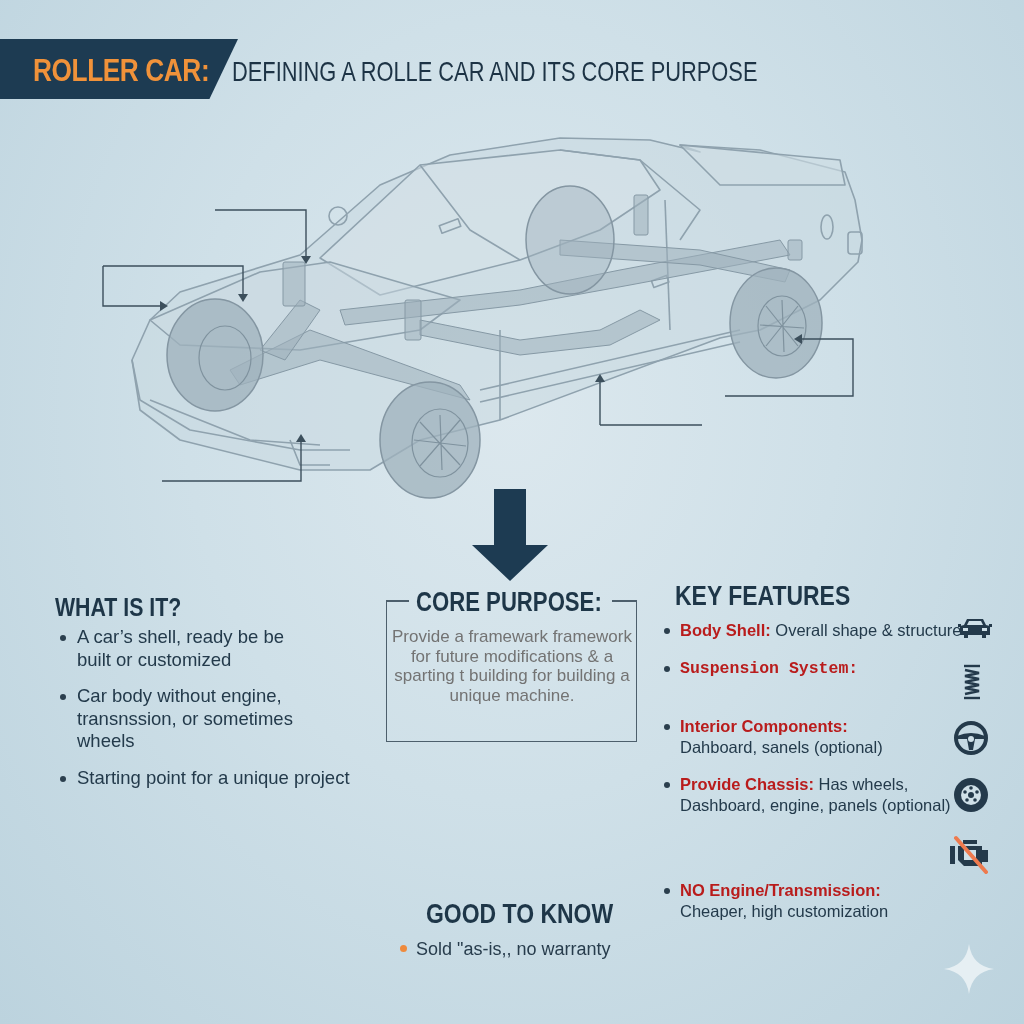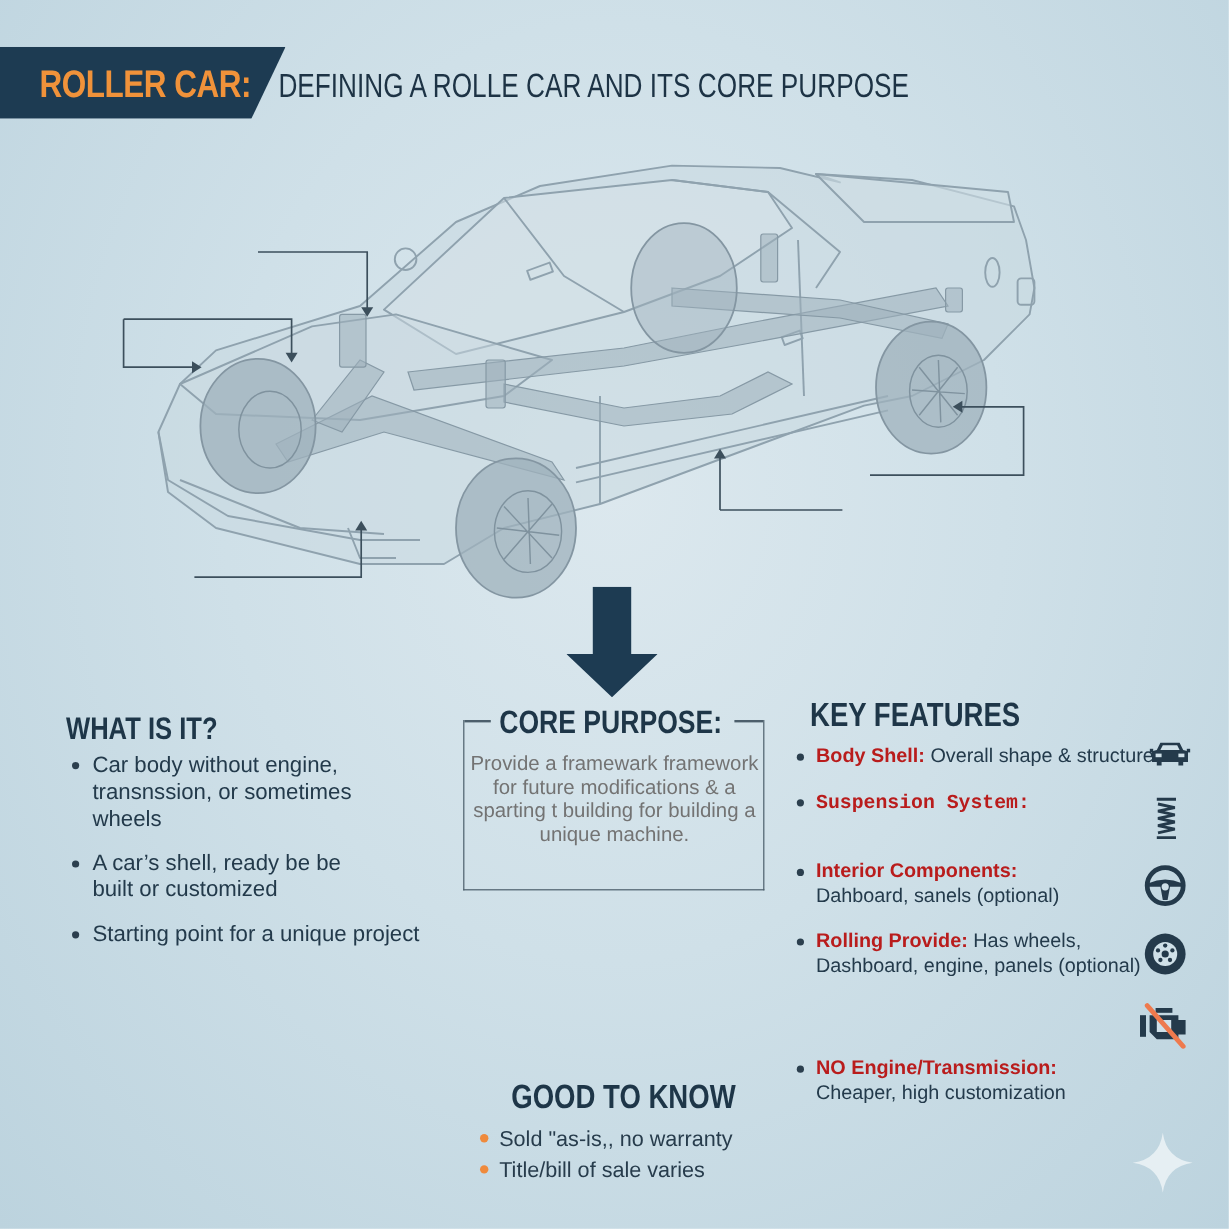--- a/index.html
+++ b/index.html
@@ -147,42 +147,42 @@
     <path d="M802 334 L794 339 L802 344 Z"></path>
   </g>
 </svg>
 
 <svg class="down-arrow" viewBox="0 0 76 92" xmlns="http://www.w3.org/2000/svg">
   <path d="M22 0 L54 0 L54 56 L76 56 L38 92 L0 56 L22 56 Z" fill="#1d3b52"></path>
 </svg>
 
 <div class="h2 what-title">WHAT IS IT?</div>
 <ul class="what-list">
+  <li style="width:210px">A car’s shell, ready be be built or customized</li>
   <li style="width:250px">Car body without engine, transnssion, or sometimes wheels</li>
-  <li style="width:210px">A car’s shell, ready be be built or customized</li>
   <li>Starting point for a unique project</li>
 </ul>
 
 <div class="core-box"></div>
 <div class="h2 core-title">CORE PURPOSE:</div>
 <div class="core-text">Provide a framewark framework for future modifications &amp; a sparting t building for building a unique machine.</div>
 
 <div class="h2 key-title">KEY FEATURES</div>
 <ul class="key-list">
   <li style="position:absolute; top:2px; width:300px; white-space:nowrap;">
     <b>Body Shell:</b><span> Overall shape &amp; structure</span>
   </li>
   <li style="position:absolute; top:40px; width:300px;font-family:Liberation Mono, monospace;">
     <b>Suspension System:</b><br>
   </li>
   <li style="position:absolute; top:98px; width:300px;">
     <b>Interior Components:</b><br><span>Dahboard, sanels (optional)</span>
   </li>
   <li style="position:absolute; top:156px; width:290px;">
-    <b>Rolling Provide:</b><span> Has wheels, Dashboard, engine, panels (optional)</span>
+    <b>Provide Chassis:</b><span> Has wheels, Dashboard, engine, panels (optional)</span>
   </li>
   <li style="position:absolute; top:214px; width:300px;margin-top:48px;">
     <b>NO Engine/Transmission:</b><br><span>Cheaper, high customization</span>
   </li>
 </ul>
 
 <svg class="icon" style="left:958px; top:617px; width:34px; height:22px" viewBox="0 0 34 22">
   <path d="M6 8 L9 2 L25 2 L28 8 L32 9 L32 18 L28 18 L28 21 L24 21 L24 18 L10 18 L10 21 L6 21 L6 18 L2 18 L2 9 Z" fill="#243a4b"></path>
   <path d="M9 8 L11 4 L23 4 L25 8 Z" fill="#cfe0e8"></path>
   <rect x="5" y="11" width="5" height="3" fill="#cfe0e8"></rect>
@@ -220,18 +220,17 @@
     <rect x="13" y="6" width="14" height="4"></rect>
     <path d="M8 12 L32 12 L32 16 L38 16 L38 28 L32 28 L32 32 L14 32 L8 26 Z"></path>
   </g>
   <rect x="14" y="16" width="12" height="10" fill="#cfe0e8"></rect>
   <line x1="6" y1="4" x2="36" y2="38" stroke="#ee7a4e" stroke-width="4" stroke-linecap="round"></line>
 </svg>
 
 <div class="h2 good-title">GOOD TO KNOW</div>
 <ul class="good-list">
   <li>Sold "as-is,, no warranty</li>
-  <li>Title/bill of sale varies</li>
 </ul>
 
 <svg class="sparkle" viewBox="0 0 50 50">
   <path d="M25 0 Q28 22 50 25 Q28 28 25 50 Q22 28 0 25 Q22 22 25 0 Z" fill="#e6eff3"></path>
 </svg>
 
 </body></html>

